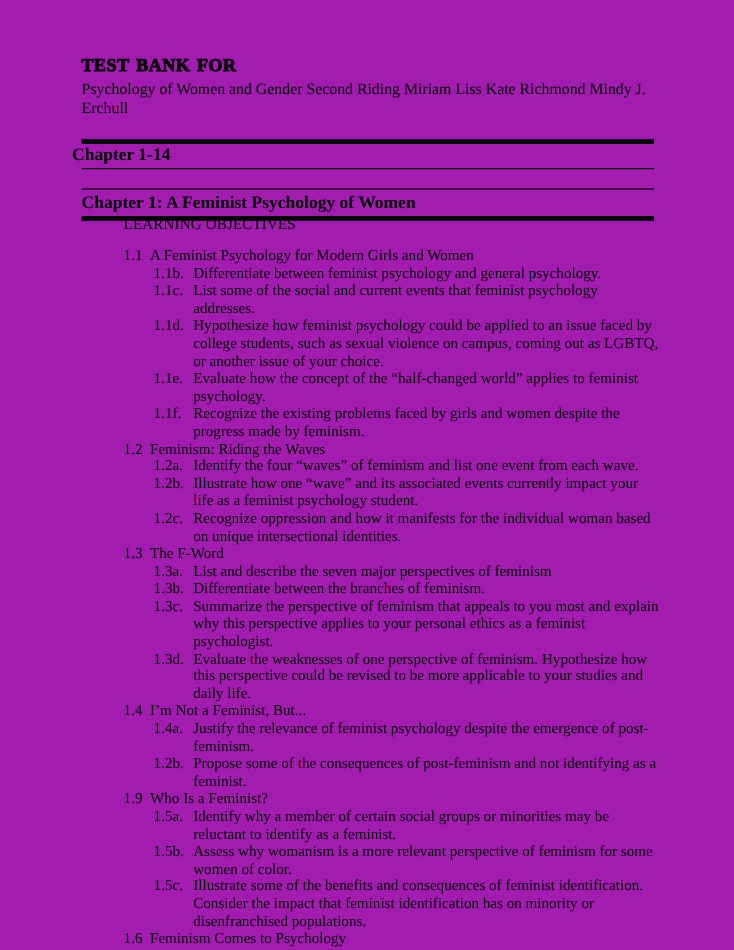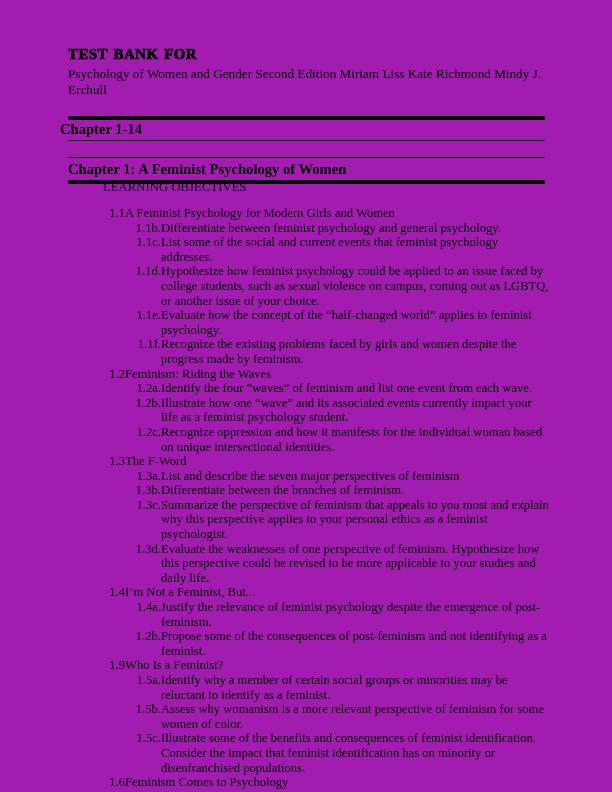--- a/index.html
+++ b/index.html
@@ -110,41 +110,40 @@
   }
   li.lo-top {
     padding-left: 0;
   }
   li.lo-sub {
     padding-left: 25px;
   }
   .lo-num {
     flex: 0 0 auto;
     white-space: nowrap;
-    text-align: right;
   }
   li.lo-top .lo-num {
     min-width: 22px;
   }
   li.lo-sub .lo-num {
     min-width: 33px;
   }
   .lo-text {
     flex: 1 1 auto;
     text-align: left;
   }
 </style>
 </head>
 <body>
 
 <div class="page">
 
   <div class="header-block">
     <div class="doc-title">TEST BANK FOR</div>
-    <div class="doc-subtitle">Psychology of Women and Gender Second Edition Miriam Liss Kate Richmond Mindy J. Erchull</div>
+    <div class="doc-subtitle">Psychology of Women and Gender Second Riding Miriam Liss Kate Richmond Mindy J. Erchull</div>
   </div>
 
   <div class="rule-thick" style="top:116px;"></div>
 
   <div class="chapter-range" style="top:120px;">Chapter 1-14</div>
 
   <div class="rule-thin" style="top:140px;"></div>
 
   <div class="rule-thin" style="top:157px;"></div>
 

